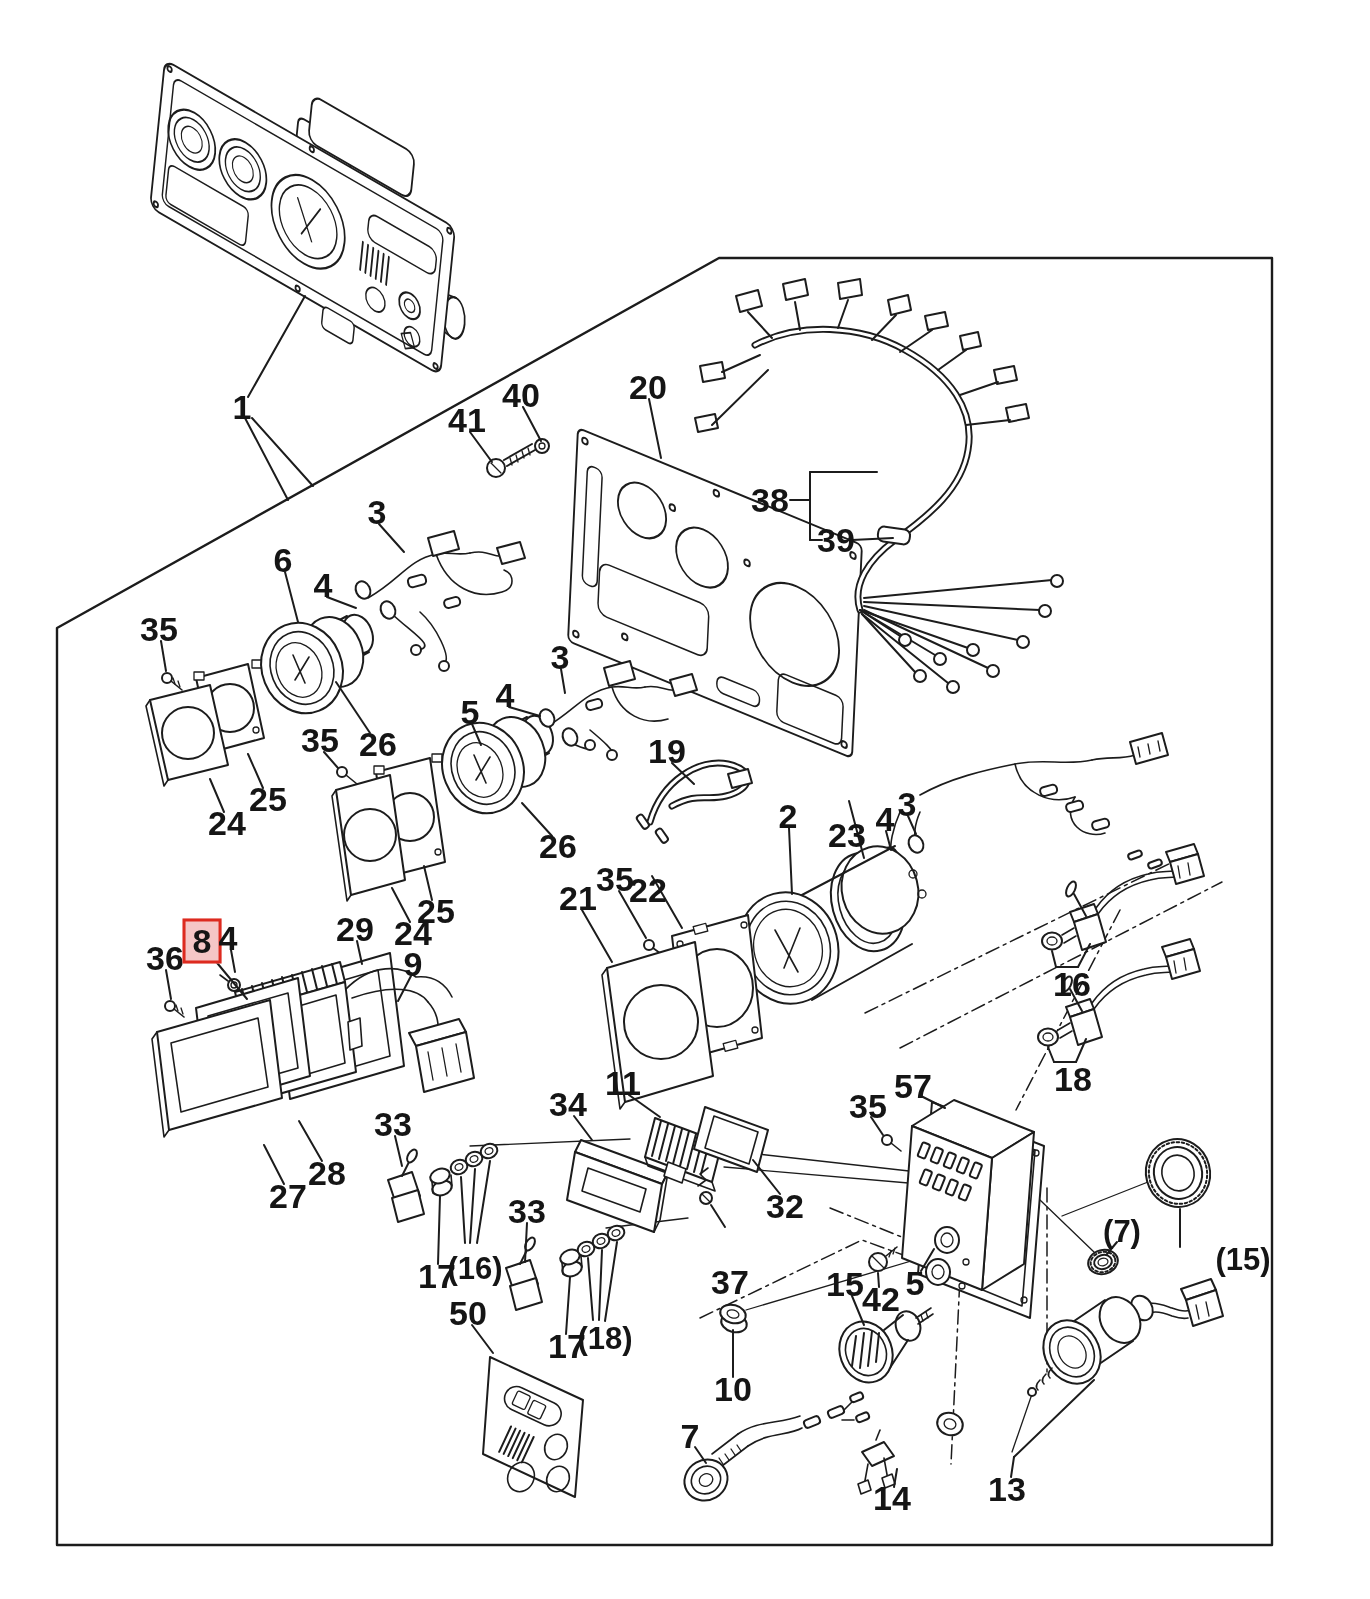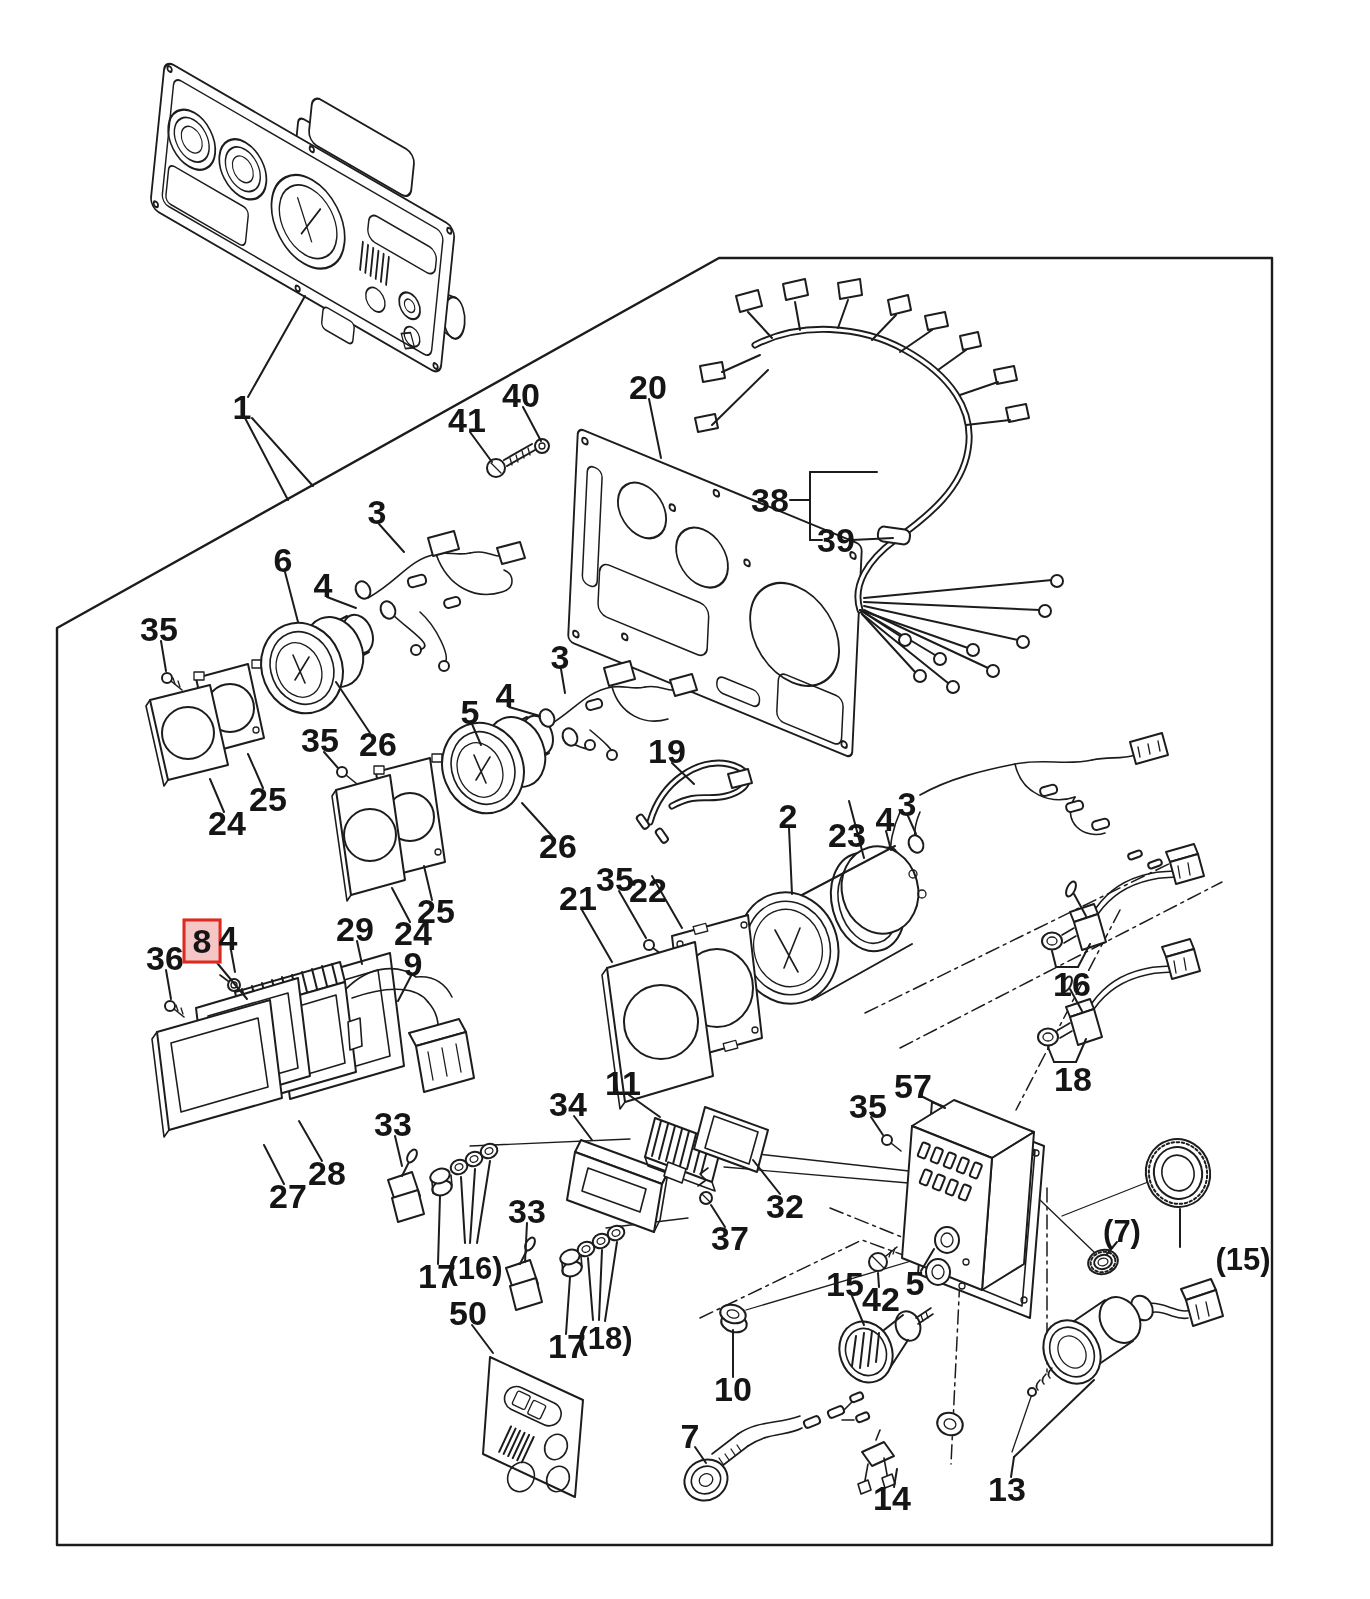--- a/index.html
+++ b/index.html
@@ -724,21 +724,21 @@
       <div class="callout hl" style="left: 202px; top: 941px;">8</div>
       <div class="callout" style="left: 228px; top: 938px;">4</div>
       <div class="callout" style="left: 355px; top: 929px;">29</div>
       <div class="callout" style="left: 413px; top: 964px;">9</div>
       <div class="callout" style="left: 288px; top: 1196px;">27</div>
       <div class="callout" style="left: 327px; top: 1173px;">28</div>
       <div class="callout" style="left: 393px; top: 1124px;">33</div>
       <div class="callout" style="left: 568px; top: 1104px;">34</div>
       <div class="callout" style="left: 623px; top: 1083px;">11</div>
       <div class="callout" style="left: 785px; top: 1206px;">32</div>
-      <div class="callout" style="left: 730px; top: 1238px;">37</div>
+      <div class="callout" style="left: 730px; top: 1282px;">37</div>
       <div class="callout" style="left: 437px; top: 1276px;">17</div>
       <div class="callout paren" style="left: 475px; top: 1268px;">(16)</div>
       <div class="callout" style="left: 468px; top: 1313px;">50</div>
       <div class="callout" style="left: 527px; top: 1211px;">33</div>
       <div class="callout" style="left: 567px; top: 1346px;">17</div>
       <div class="callout paren" style="left: 605px; top: 1338px;">(18)</div>
       <div class="callout" style="left: 733px; top: 1389px;">10</div>
       <div class="callout" style="left: 690px; top: 1436px;">7</div>
       <div class="callout" style="left: 845px; top: 1284px;">15</div>
       <div class="callout" style="left: 881px; top: 1299px;">42</div>

